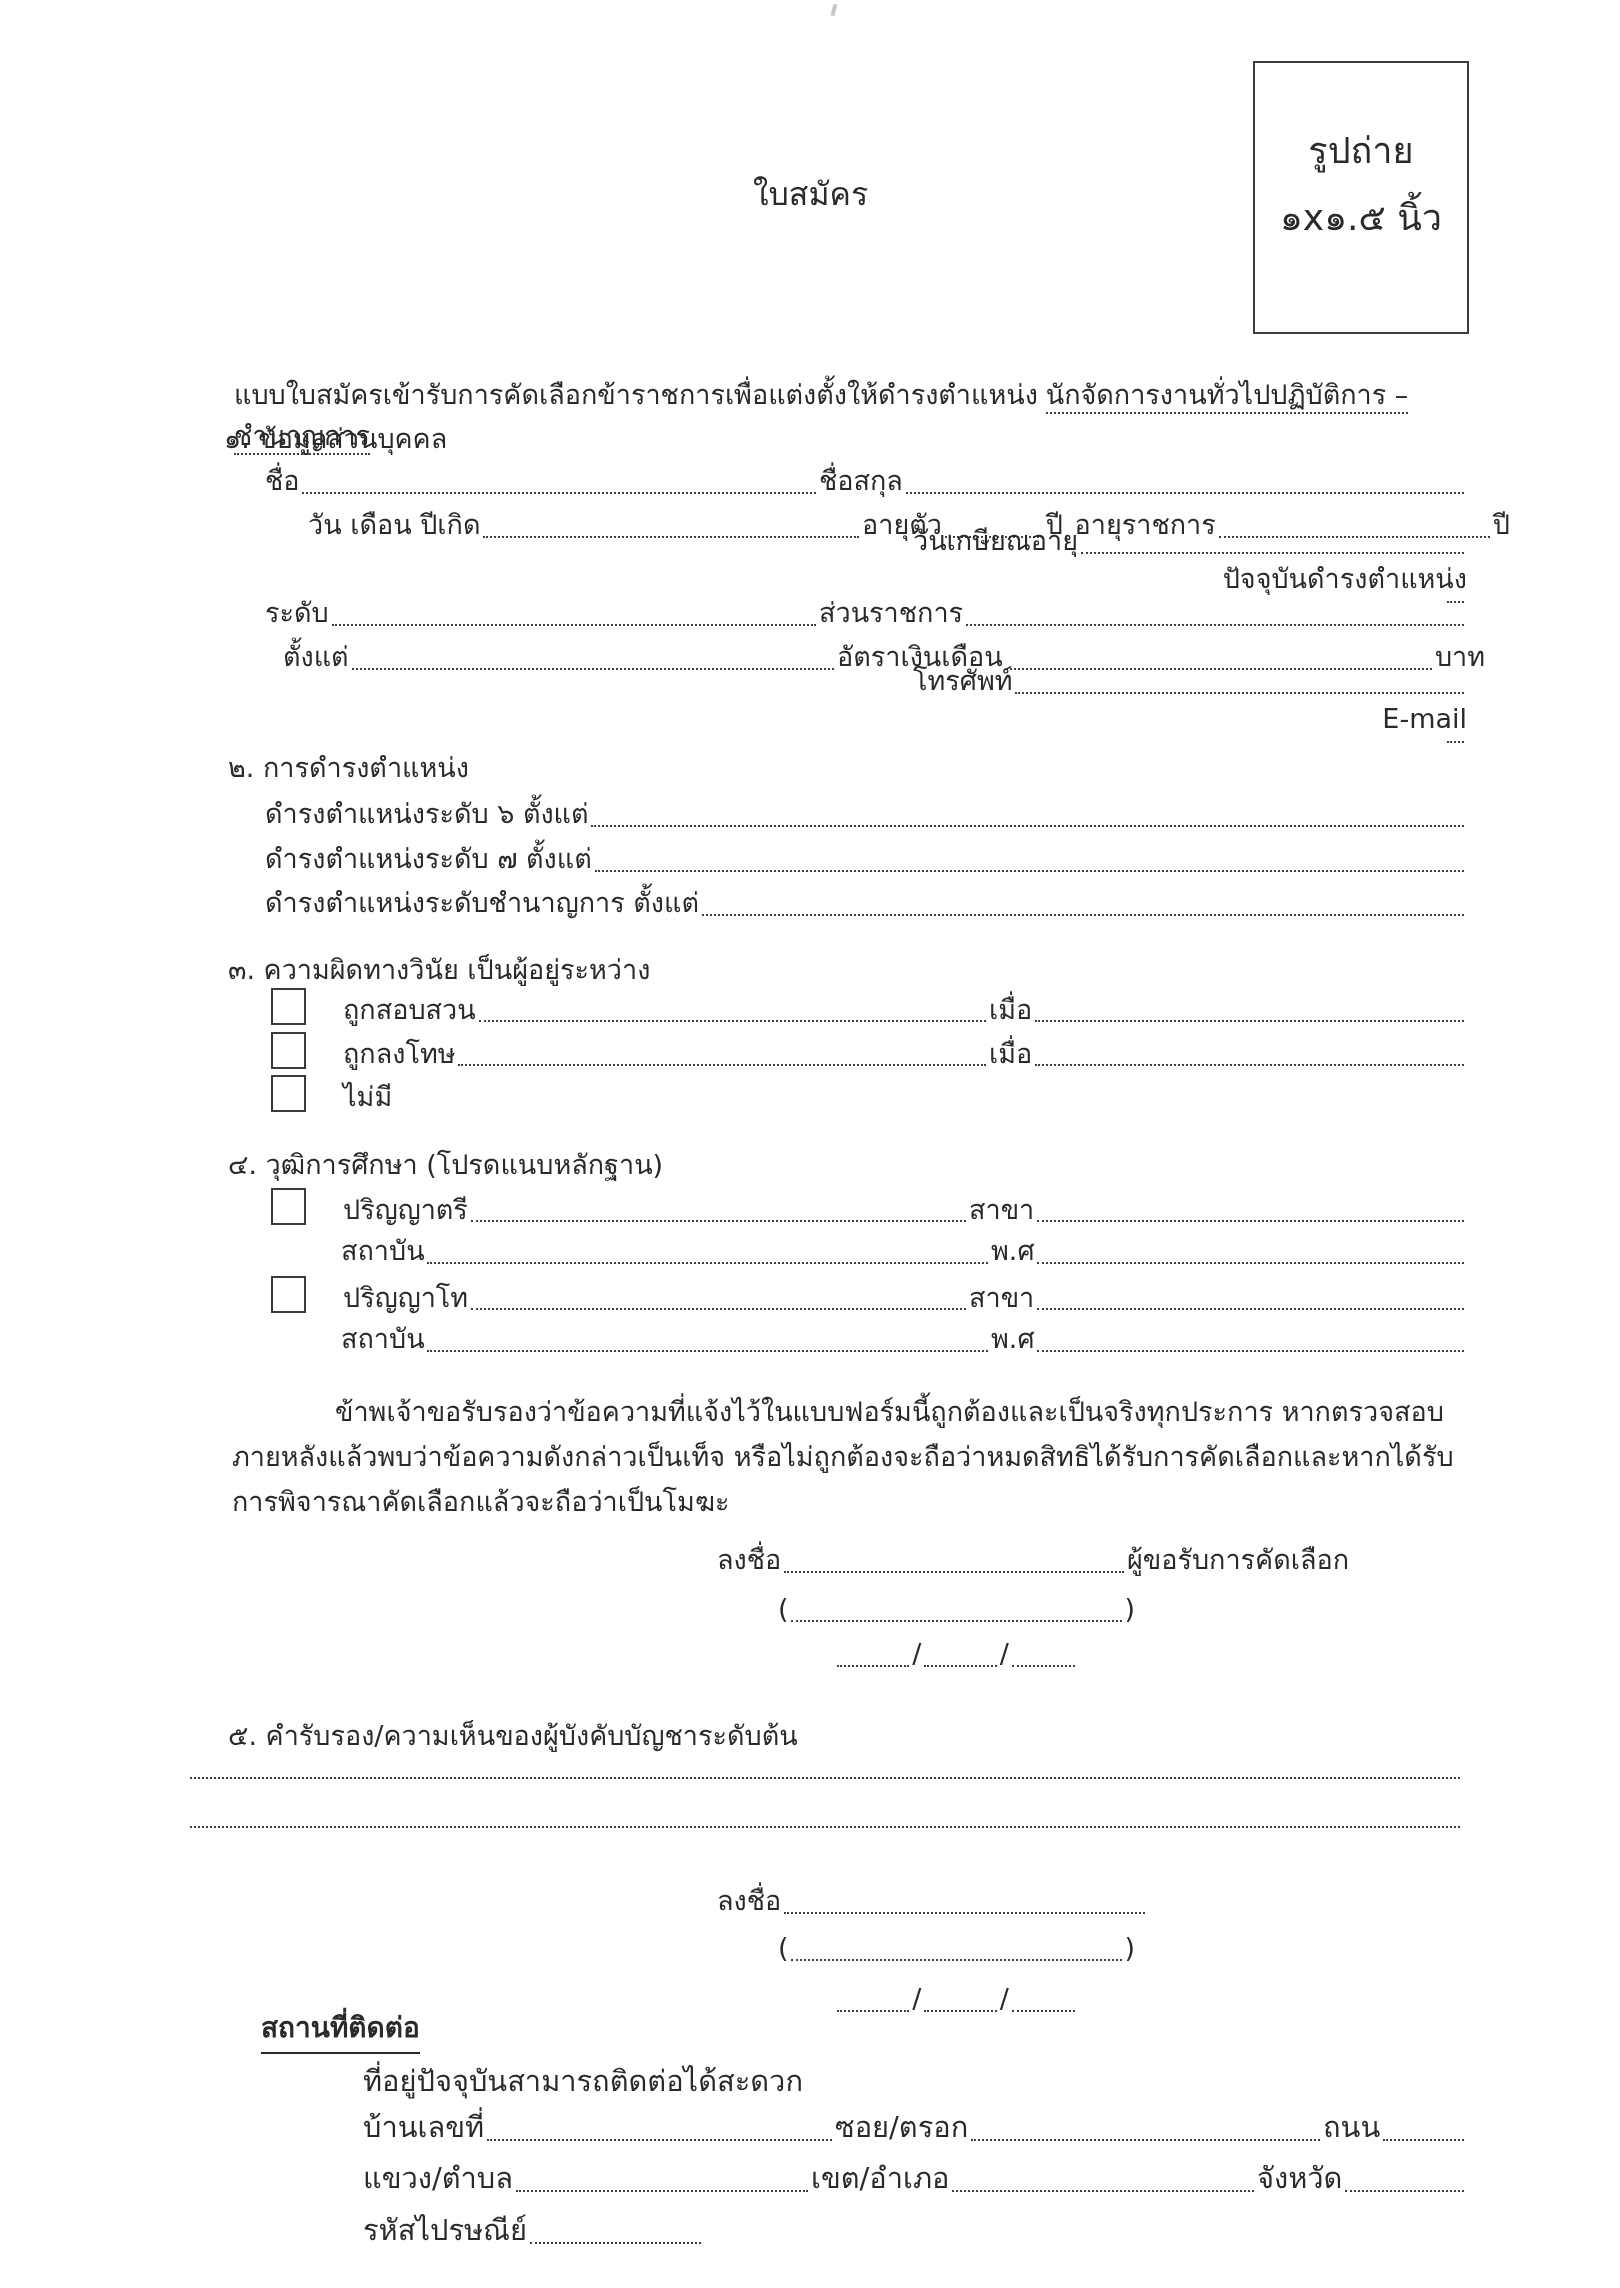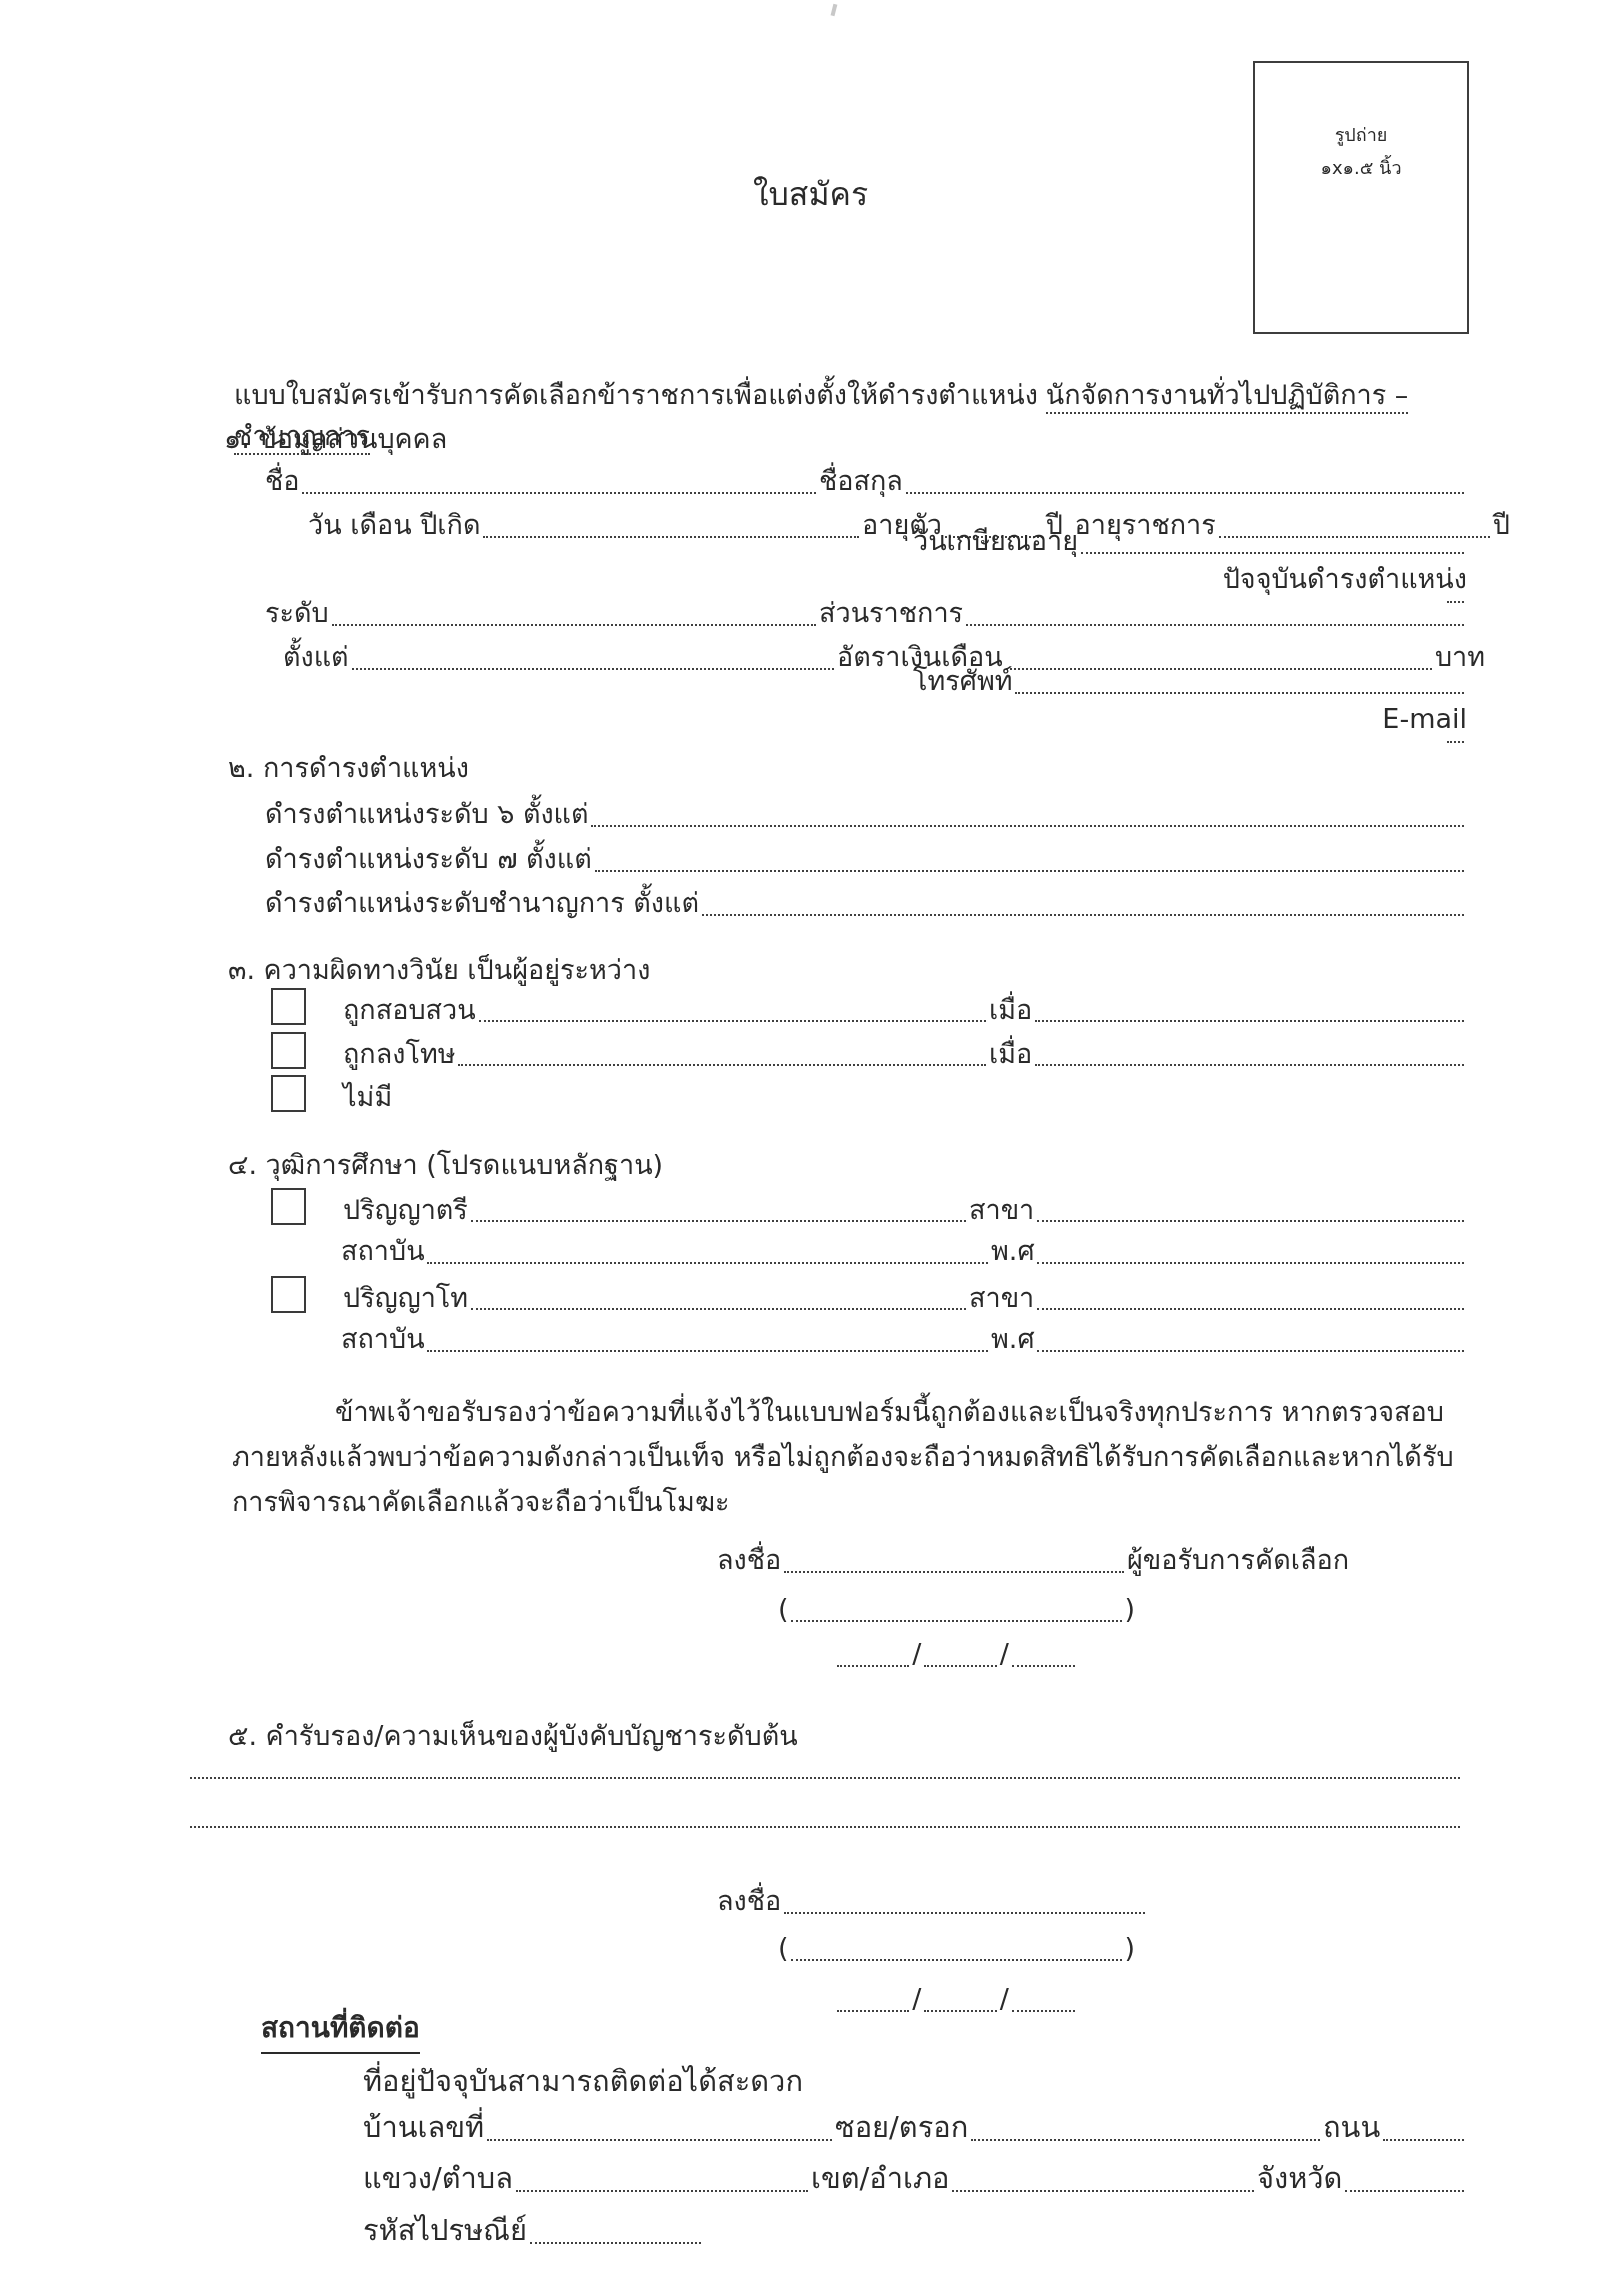--- a/index.html
+++ b/index.html
@@ -16,21 +16,21 @@
   .seg { display:flex; align-items:flex-end; }
   .dots { border-bottom:2px dotted #3f3f3f; margin:0 2.9px 6.8px 2.9px; min-width:17.6px; height:2px; }
   .dots.grow { flex:1 1 auto; }
   .heading { position:absolute; font-size:27px; white-space:pre; }
   .checkbox { width:31px; height:33px; border:2px solid #3a3a3a; background:#fff; flex:0 0 auto; margin:0 37px 3.9px 0; }
   .spacer { width:70px; flex:0 0 auto; }
   .photo-box {
     position:absolute; left:1253px; top:61px; width:216px; height:273px;
     border:2px solid #3d3d3d; box-sizing:border-box; text-align:center;
   }
-  .photo-box .inner { margin-top:55px; font-size:18px; line-height:1.85; }
+  .photo-box .inner { margin-top:55px; font-size:36px; line-height:1.85; }
   .title { position:absolute; left:0; top:168px; width:1621px; text-align:center; font-size:32px; }
   .intro { position:absolute; left:234px; top:375px; width:1239px; font-size:27px; line-height:1.5; }
   .intro .pos { border-bottom:2px dotted #3f3f3f; padding-bottom:2px; margin-left:7.8px; }
   .decl { position:absolute; left:232px; top:1389px; width:1227px; font-size:27px; line-height:45px; }
   .decl .dline { display:block; }
   .decl .indent { text-indent:103px; }
   .dotline { position:absolute; left:190px; width:1270px; height:0; border-top:2px dotted #3f3f3f; }
   .contact-head {
     position:absolute; left:261px; top:2005px; font-size:28px; font-weight:bold;
     border-bottom:2.9px solid #2a2a2a; padding-bottom:2.9px; white-space:pre;

